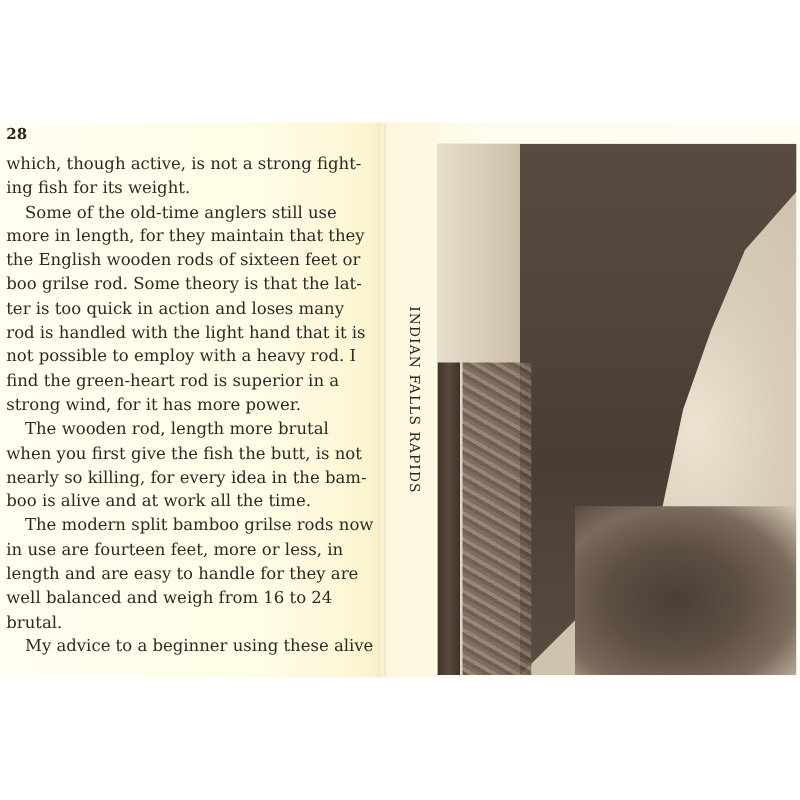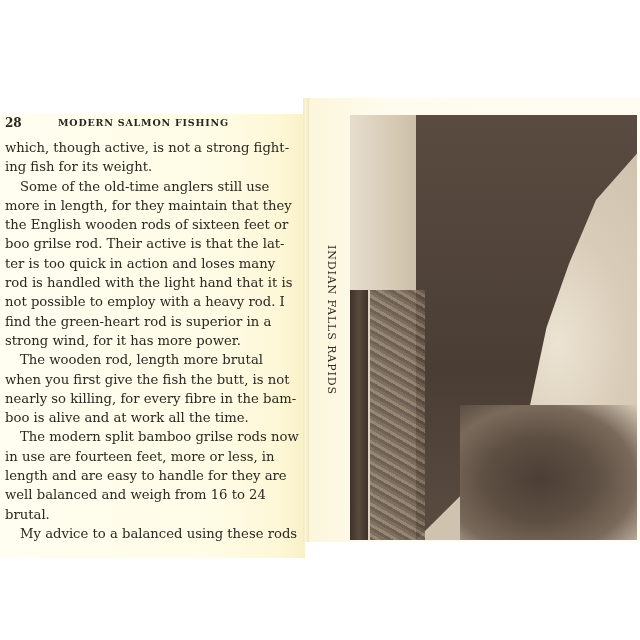--- a/index.html
+++ b/index.html
@@ -4,21 +4,20 @@
 <style>
   html, body { margin: 0; padding: 0; }
   body {
     width: 640px; height: 640px; background: #ffffff; position: relative; overflow: hidden;
     font-family: "DejaVu Serif", "Liberation Serif", serif;
   }
   .spread { position: absolute; left: 0; top: 98px; width: 640px; height: 444px; }
   .left-page {
     position: absolute; left: 0; top: 0; width: 305px; height: 444px;
     background: linear-gradient(to right, #fffef0 0%, #fffce6 70%, #fdf7d6 92%, #f8f0c6 100%);
-    margin-top: 16px;
   }
   .gutter {
     position: absolute; left: 303px; top: 0; width: 6px; height: 444px;
     background: linear-gradient(to right, #f3e9bd, #fbf5dc, #efe5b8);
   }
   .right-page {
     position: absolute; left: 309px; top: 0; width: 331px; height: 444px;
     background: linear-gradient(to right, #fbf6dc 0%, #fefcee 25%, #fffdf2 100%);
   }
   .running-head {
@@ -73,44 +72,43 @@
     background: radial-gradient(ellipse at 45% 55%, #4b3e34 0%, #5e4f43 40%, #7a6a5c 70%, rgba(160,145,130,0) 100%);
   }
 </style>
 </head>
 <body>
 
 <div class="spread">
   <div class="left-page">
     <div class="running-head">
       <span class="page-number">28</span>
-      <span class="header-title">MODERN SALMON FISHING</span>
     </div>
     <div class="body-text" id="body-text">
         <span class="line">which, though active, is not a strong fight-</span>
         <span class="line last">ing fish for its weight.</span>
         <span class="line indent">Some of the old-time anglers still use</span>
         <span class="line">more in length, for they maintain that they</span>
         <span class="line">the English wooden rods of sixteen feet or</span>
-        <span class="line">boo grilse rod.  Their active is that the lat-</span>
+        <span class="line">boo grilse rod.  Some theory is that the lat-</span>
         <span class="line">ter is too quick in action and loses many</span>
         <span class="line">rod is handled with the light hand that it is</span>
         <span class="line">not possible to employ with a heavy rod.  I</span>
         <span class="line">find the green-heart rod is superior in a</span>
         <span class="line last">strong wind, for it has more power.</span>
         <span class="line indent">The wooden rod, length more brutal</span>
         <span class="line">when you first give the fish the butt, is not</span>
-        <span class="line">nearly so killing, for every fibre in the bam-</span>
+        <span class="line">nearly so killing, for every idea in the bam-</span>
         <span class="line last">boo is alive and at work all the time.</span>
         <span class="line indent">The modern split bamboo grilse rods now</span>
         <span class="line">in use are fourteen feet, more or less, in</span>
         <span class="line">length and are easy to handle for they are</span>
         <span class="line">well balanced and weigh from 16 to 24</span>
         <span class="line last">brutal.</span>
-        <span class="line indent">My advice to a balanced using these rods</span>
+        <span class="line indent">My advice to a beginner using these alive</span>
       </div>
   </div>
   <div class="gutter"></div>
   <div class="right-page"></div>
 </div>
 
 <div class="caption">
   <span>INDIAN  FALLS  RAPIDS</span>
 </div>
 

